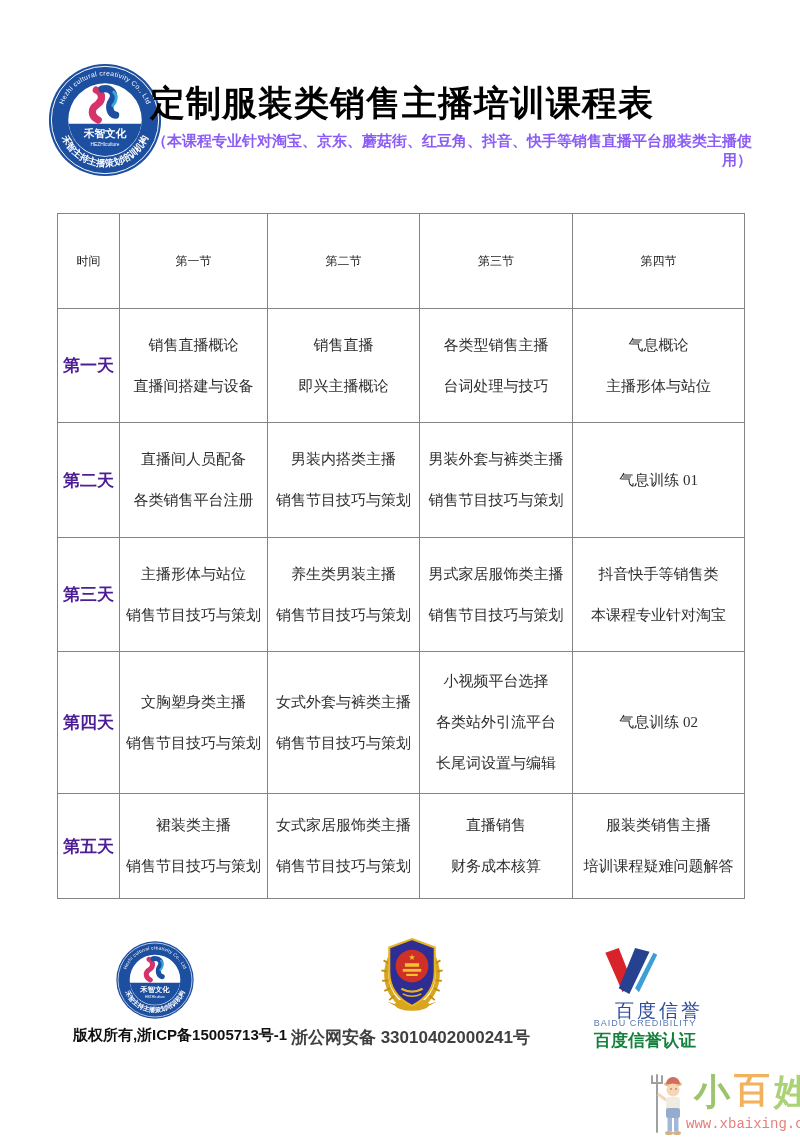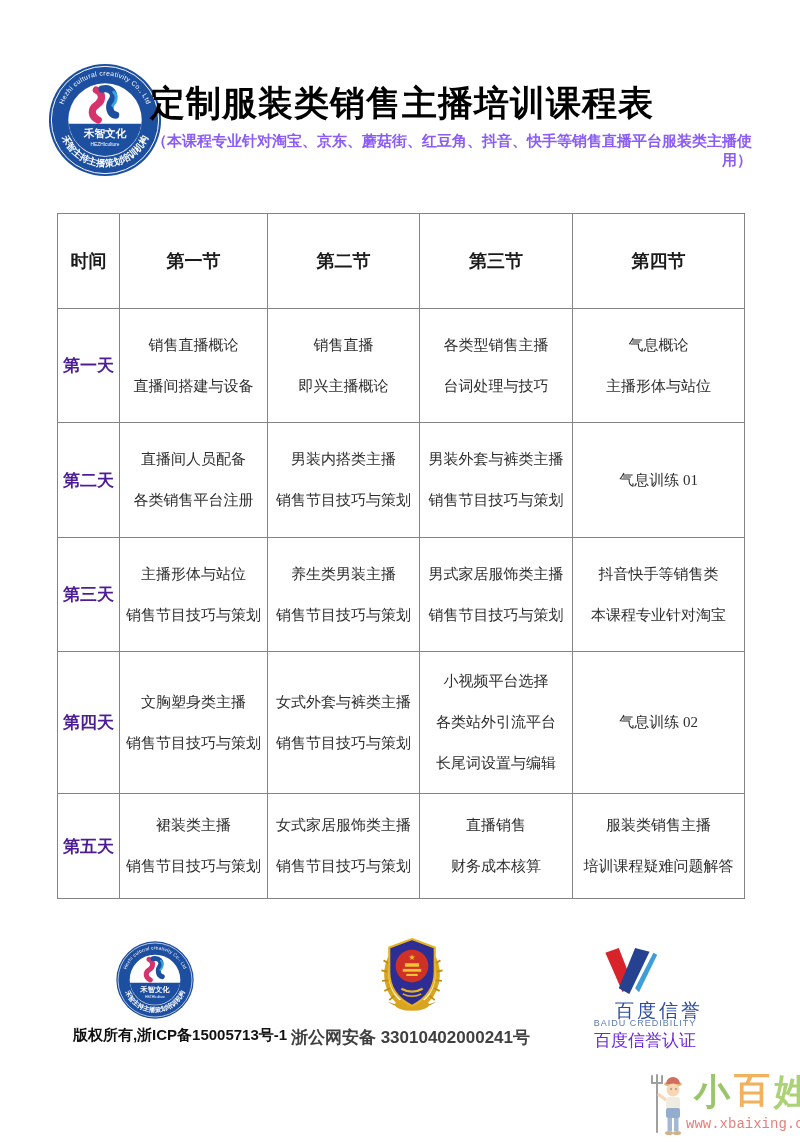--- a/index.html
+++ b/index.html
@@ -15,40 +15,40 @@
   .doc-title { position:absolute; top:80px; left:150px; width:590px; text-align:left;
                font-size:35px; font-weight:700; color:#000; letter-spacing:1px; }
   .doc-subtitle { position:absolute; top:132px; left:138px; width:614px; text-align:right;
                   font-size:15px; font-weight:600; color:#8b5cf6; }
 
   
   .table-wrap { position:absolute; left:57px; top:213px; }
   table.course { border-collapse:collapse; table-layout:fixed; background:#fff; }
   .course th, .course td { border:1px solid #848484; text-align:center; vertical-align:middle;
                            padding:0; color:#2e2e2e; font-weight:normal; }
-  .course thead th { font-size:18px; font-weight:700; color:#1a1a1a; }
+  .course thead th { font-size:12px; font-weight:400; color:#1a1a1a; }
   .course th.day { font-size:17px; font-weight:600; color:#4c1d95; }
   .course td { font-size:15px; }
   .cell-lines { display:flex; flex-direction:column; gap:22px; align-items:center; justify-content:center; }
 
   
   .copyright { position:absolute; left:56px; top:1026px; width:248px; text-align:center;
                font-size:15px; font-weight:700; color:#111; font-family:"Liberation Sans",sans-serif; }
   .police-badge { position:absolute; left:380px; top:936px; width:64px; height:80px; }
   .police-badge svg { width:100%; height:100%; display:block; }
   .police-text { position:absolute; left:286px; top:1026px; width:244px; text-align:right;
                  font-size:17px; font-weight:700; color:#404040; font-family:"Liberation Sans",sans-serif; }
   .baidu-logo { position:absolute; left:602px; top:946px; width:72px; height:50px; }
   .baidu-logo svg { width:100%; height:100%; display:block; }
   .baidu-cn  { position:absolute; left:586px; top:998px;  width:146px; text-align:center;
                font-size:19px; letter-spacing:3px; color:#2b4b9b; }
   .baidu-en  { position:absolute; left:572px; top:1018px; width:146px; text-align:center;
                font-size:9px; letter-spacing:1px; color:#5b7ab0; font-family:"Liberation Sans",sans-serif; }
   .baidu-cert{ position:absolute; left:566px; top:1029px; width:158px; text-align:center;
-               font-size:17px; font-weight:400; color:#6d28d9; }
+               font-size:17px; font-weight:700; color:#15803d; }
 
   
   .watermark { position:absolute; left:648px; top:1066px; width:152px; height:76px; opacity:.82; }
   .farmer { position:absolute; left:2px; top:8px; width:42px; height:64px; }
   .farmer svg { width:100%; height:100%; display:block; }
   .wm-chars { position:absolute; left:46px; top:8px; display:flex; gap:4px;
               font-family:"DejaVu Sans",sans-serif; font-weight:700; font-size:36px; line-height:1; }
   .wm-chars span:nth-child(1){ color:#85b94a; }
   .wm-chars span:nth-child(2){ color:#f0a23a; transform:translateY(-2px); }
   .wm-chars span:nth-child(3){ color:#9bc95a; }

